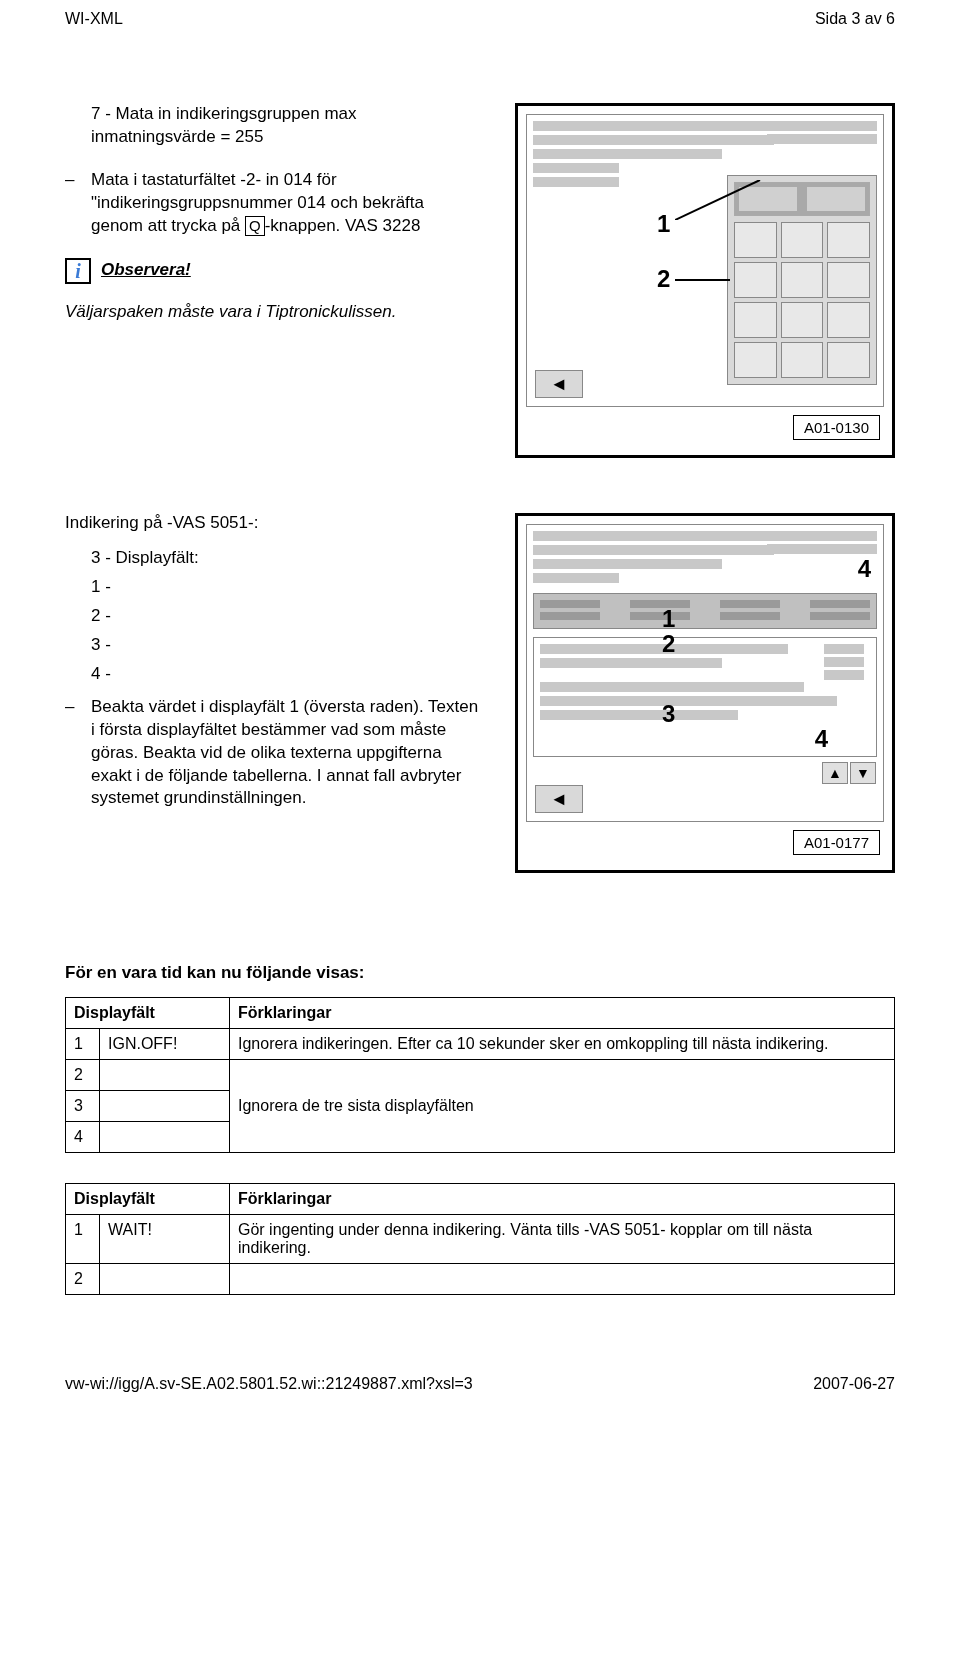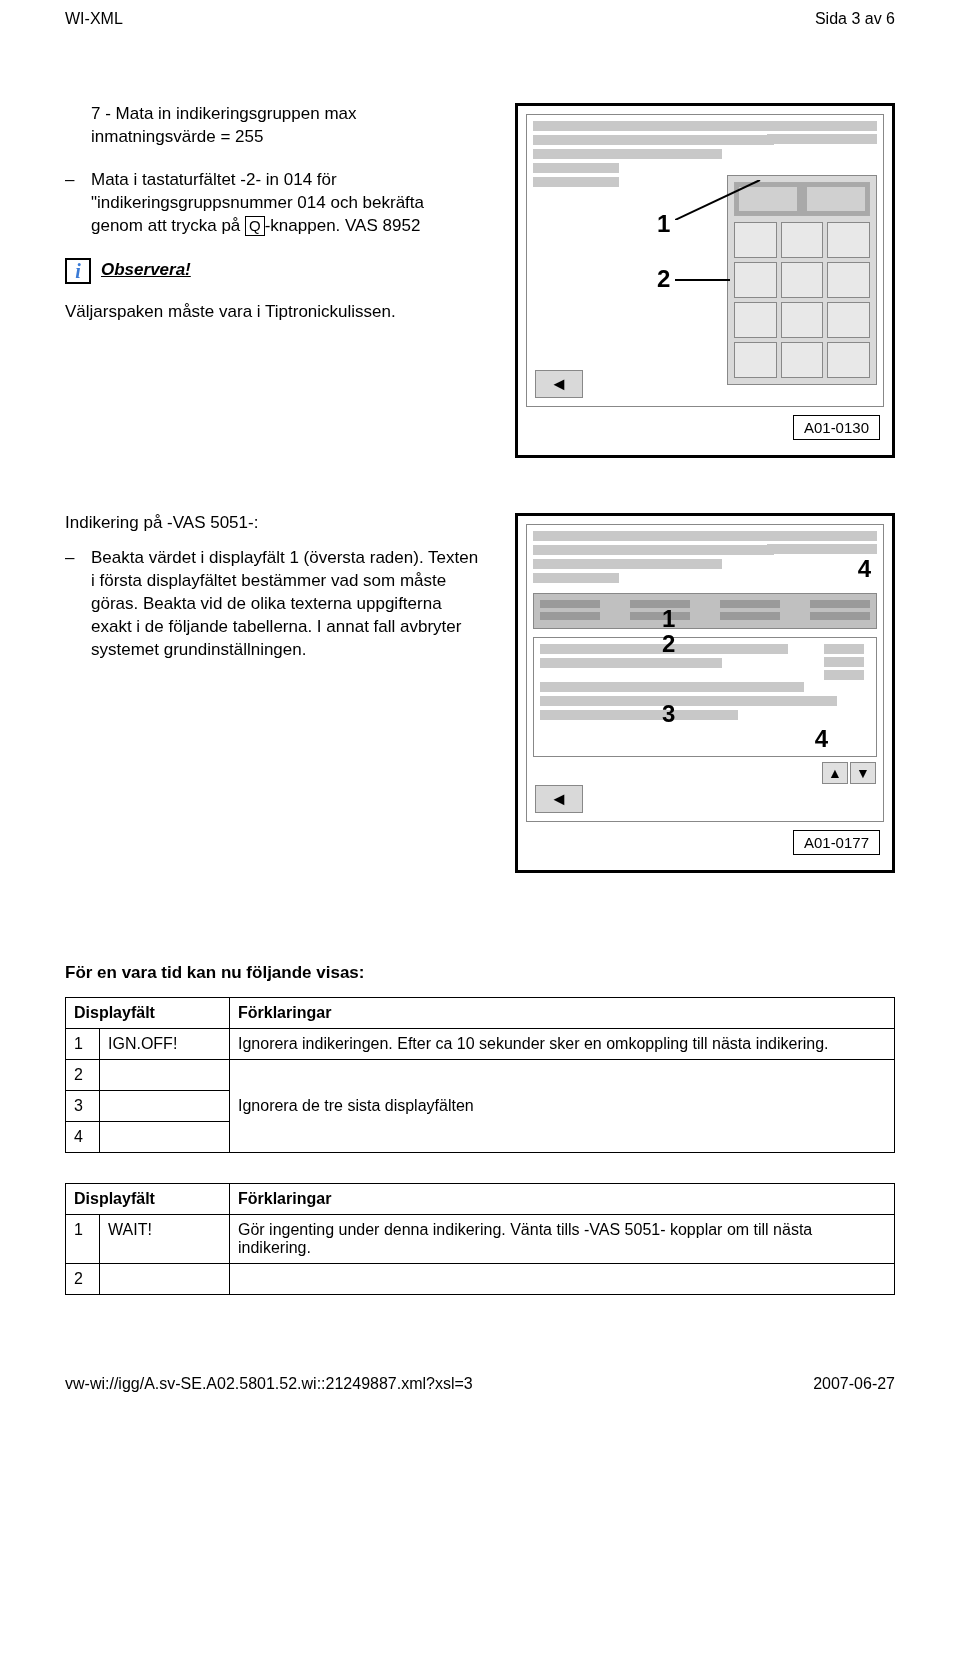--- a/index.html
+++ b/index.html
@@ -69,20 +69,21 @@
     line-height: 22px;
     color: #3b7bd6;
   }
   .info-label {
     font-weight: bold;
     font-style: italic;
     padding-top: 2px;
     text-decoration: underline;
   }
   .italic-note {
+    font-style: italic;
     margin: 18px 0 20px 0;
   }
   .section-gap { height: 55px; }
   .big-gap { height: 90px; }
   .bold-line {
     font-weight: bold;
     margin-bottom: 14px;
   }
 
   
@@ -251,21 +252,21 @@
 
   <div class="two-col">
     <div class="left-col">
       <div class="list-item">
         <div class="bullet-col"></div>
         <div>7 - Mata in indikeringsgruppen max inmatningsvärde = 255</div>
       </div>
       <div class="list-item">
         <div class="bullet-col">–</div>
         <div>
-          <span>Mata i tastaturfältet -2- in 014 för "indikeringsgruppsnummer 014 och bekräfta genom att trycka på </span><span class="key-box">Q</span><span>-knappen. VAS 8952</span>
+          <span>Mata i tastaturfältet -2- in 014 för "indikeringsgruppsnummer 014 och bekräfta genom att trycka på </span><span class="key-box">Q</span><span>-knappen. VAS 3228</span>
         </div>
       </div>
       <div class="info-row">
         <div class="info-icon">i</div>
         <div class="info-label">Observera!</div>
       </div>
       <div class="italic-note">Väljarspaken måste vara i Tiptronickulissen.</div>
     </div>
 
     <div class="right-col">
@@ -321,20 +322,42 @@
         <div class="fig-label">A01-0130</div>
       </div>
     </div>
   </div>
 
   <div class="section-gap"></div>
 
   <div class="two-col">
     <div class="left-col">
       <div style="margin-bottom:14px">Indikering på -VAS 5051-:</div>
+      <div class="tight">
+        <div class="list-item">
+            <div class="bullet-col"></div>
+            <div>3 - Displayfält:</div>
+          </div>
+        <div class="list-item">
+            <div class="bullet-col"></div>
+            <div>1 -</div>
+          </div>
+        <div class="list-item">
+            <div class="bullet-col"></div>
+            <div>2 -</div>
+          </div>
+        <div class="list-item">
+            <div class="bullet-col"></div>
+            <div>3 -</div>
+          </div>
+        <div class="list-item">
+            <div class="bullet-col"></div>
+            <div>4 -</div>
+          </div>
+      </div>
       <div class="list-item" style="margin-top:10px">
         <div class="bullet-col">–</div>
         <div>Beakta värdet i displayfält 1 (översta raden). Texten i första displayfältet bestämmer vad som måste göras. Beakta vid de olika texterna uppgifterna exakt i de följande tabellerna. I annat fall avbryter systemet grundinställningen.</div>
       </div>
     </div>
 
     <div class="right-col">
       <div class="figure fig2">
         <div class="fig-body">
           <div class="gray-line long"></div>

